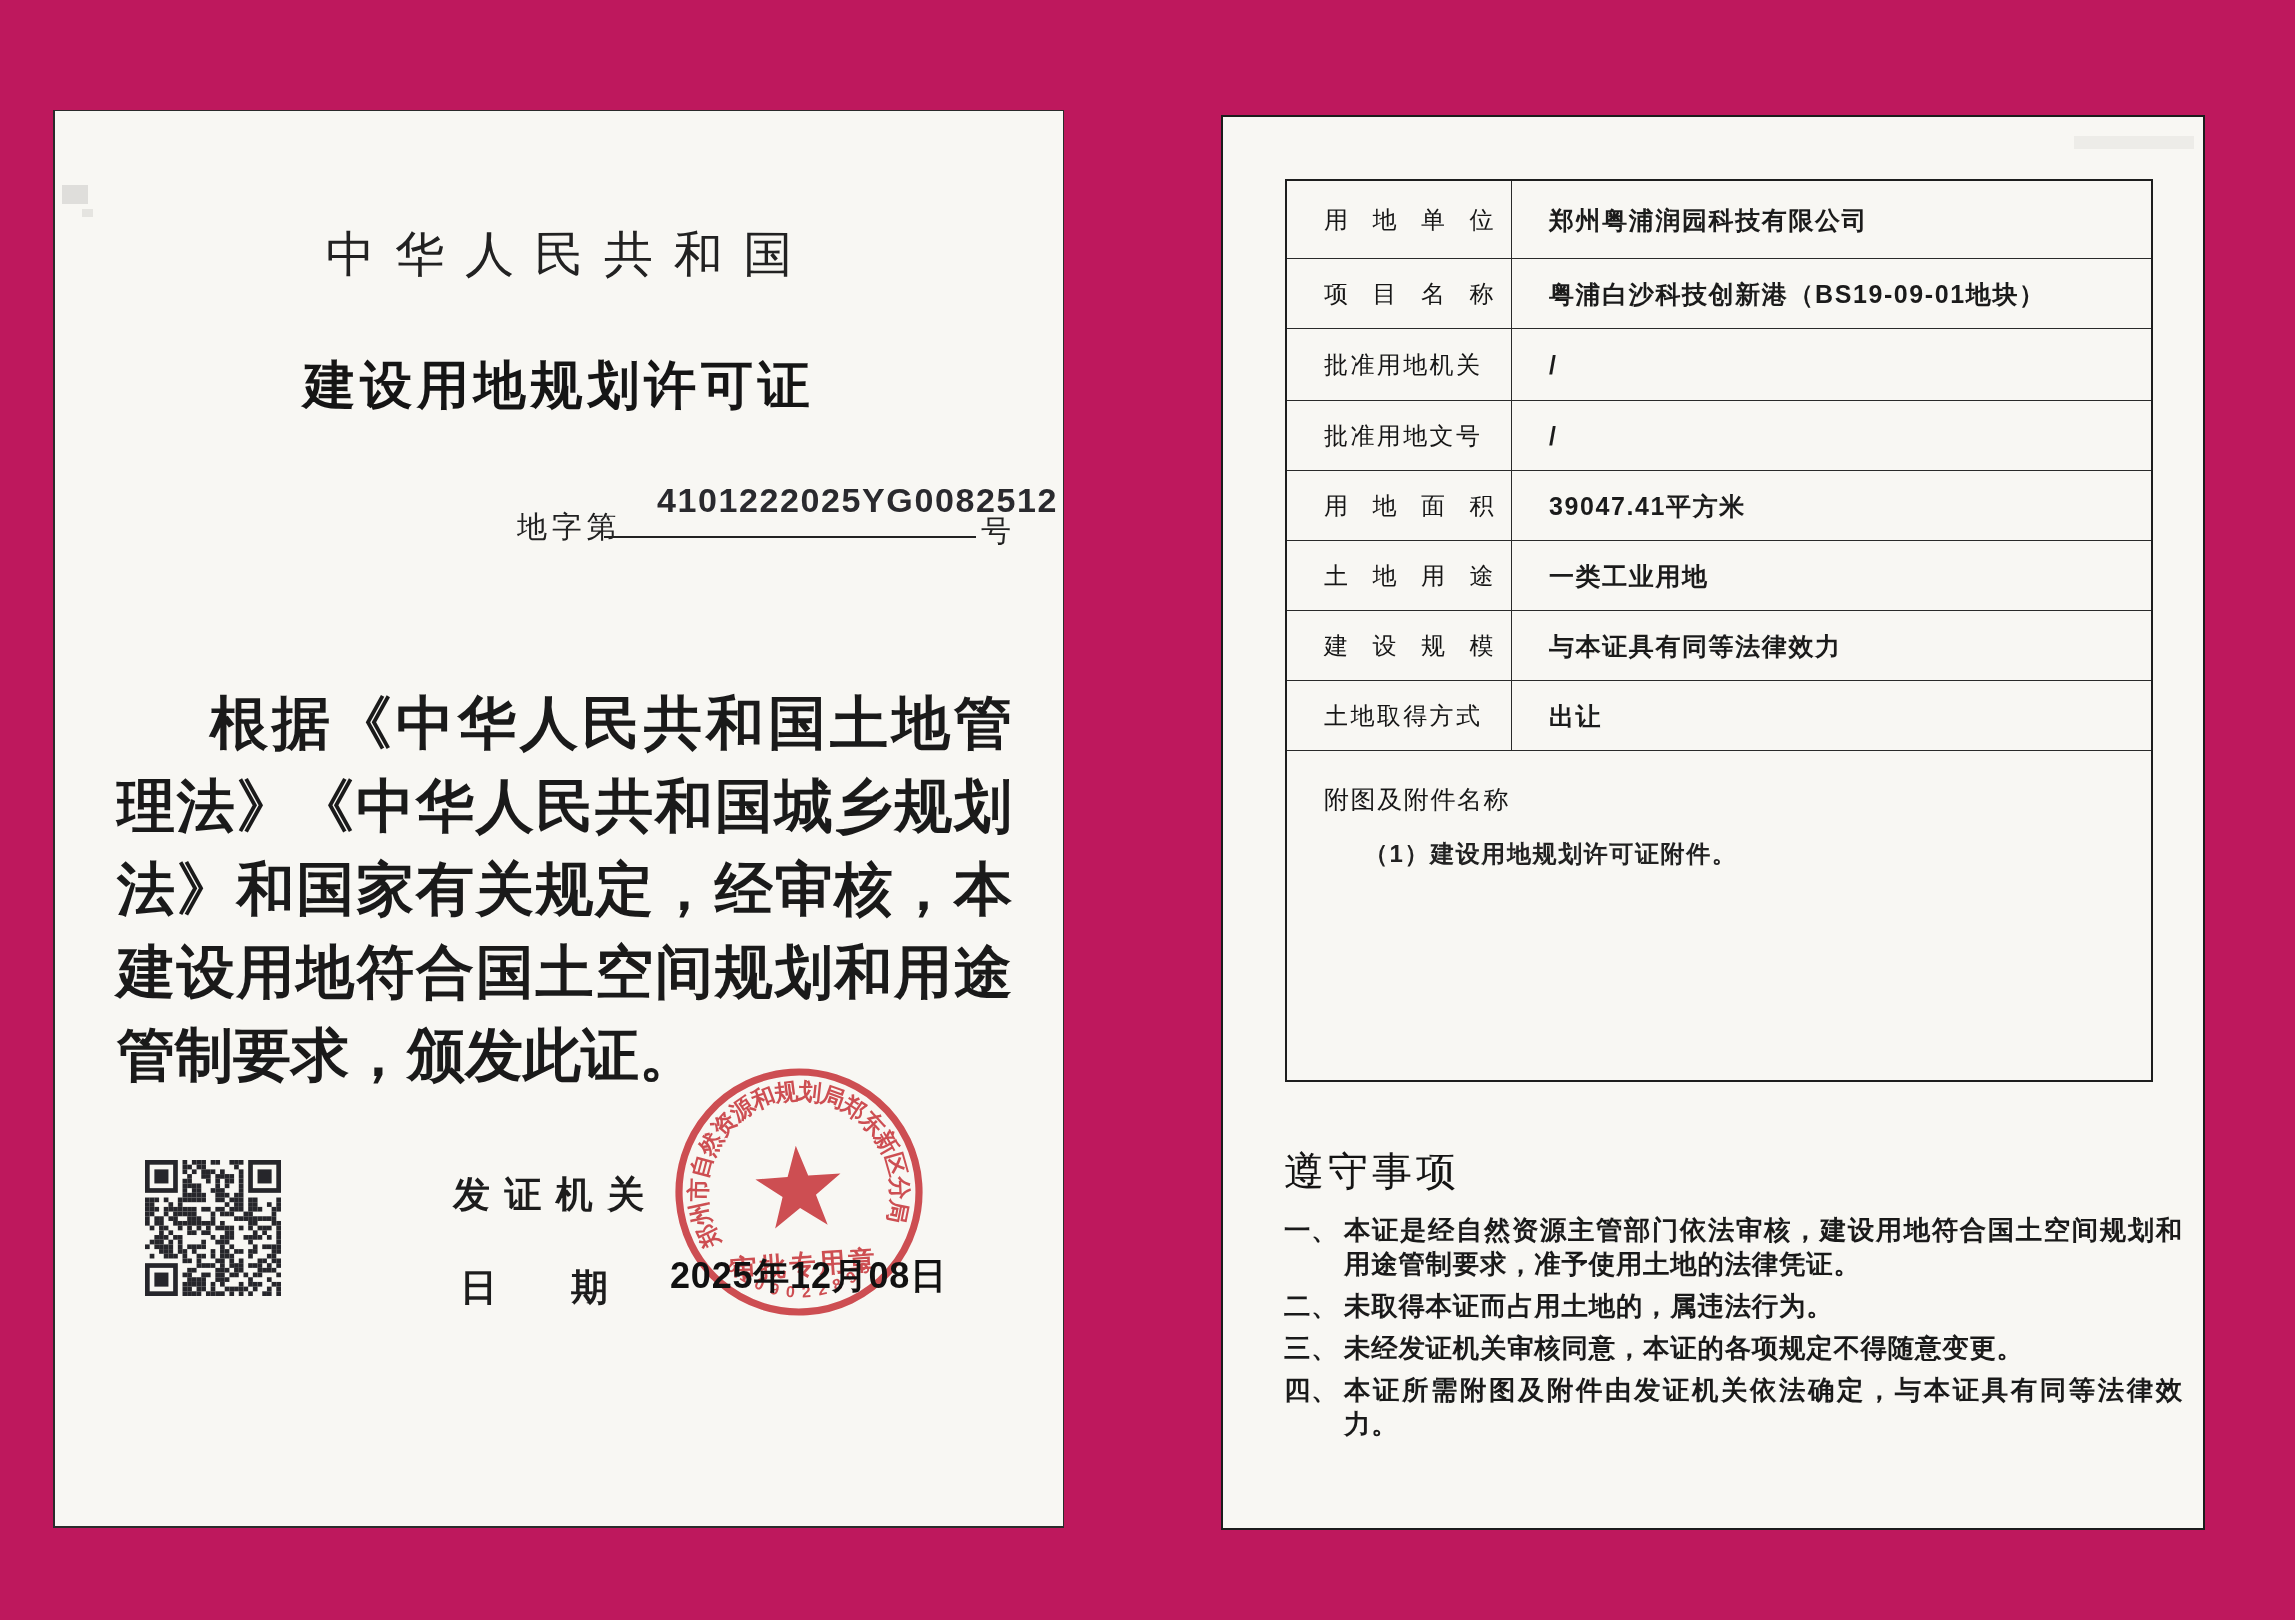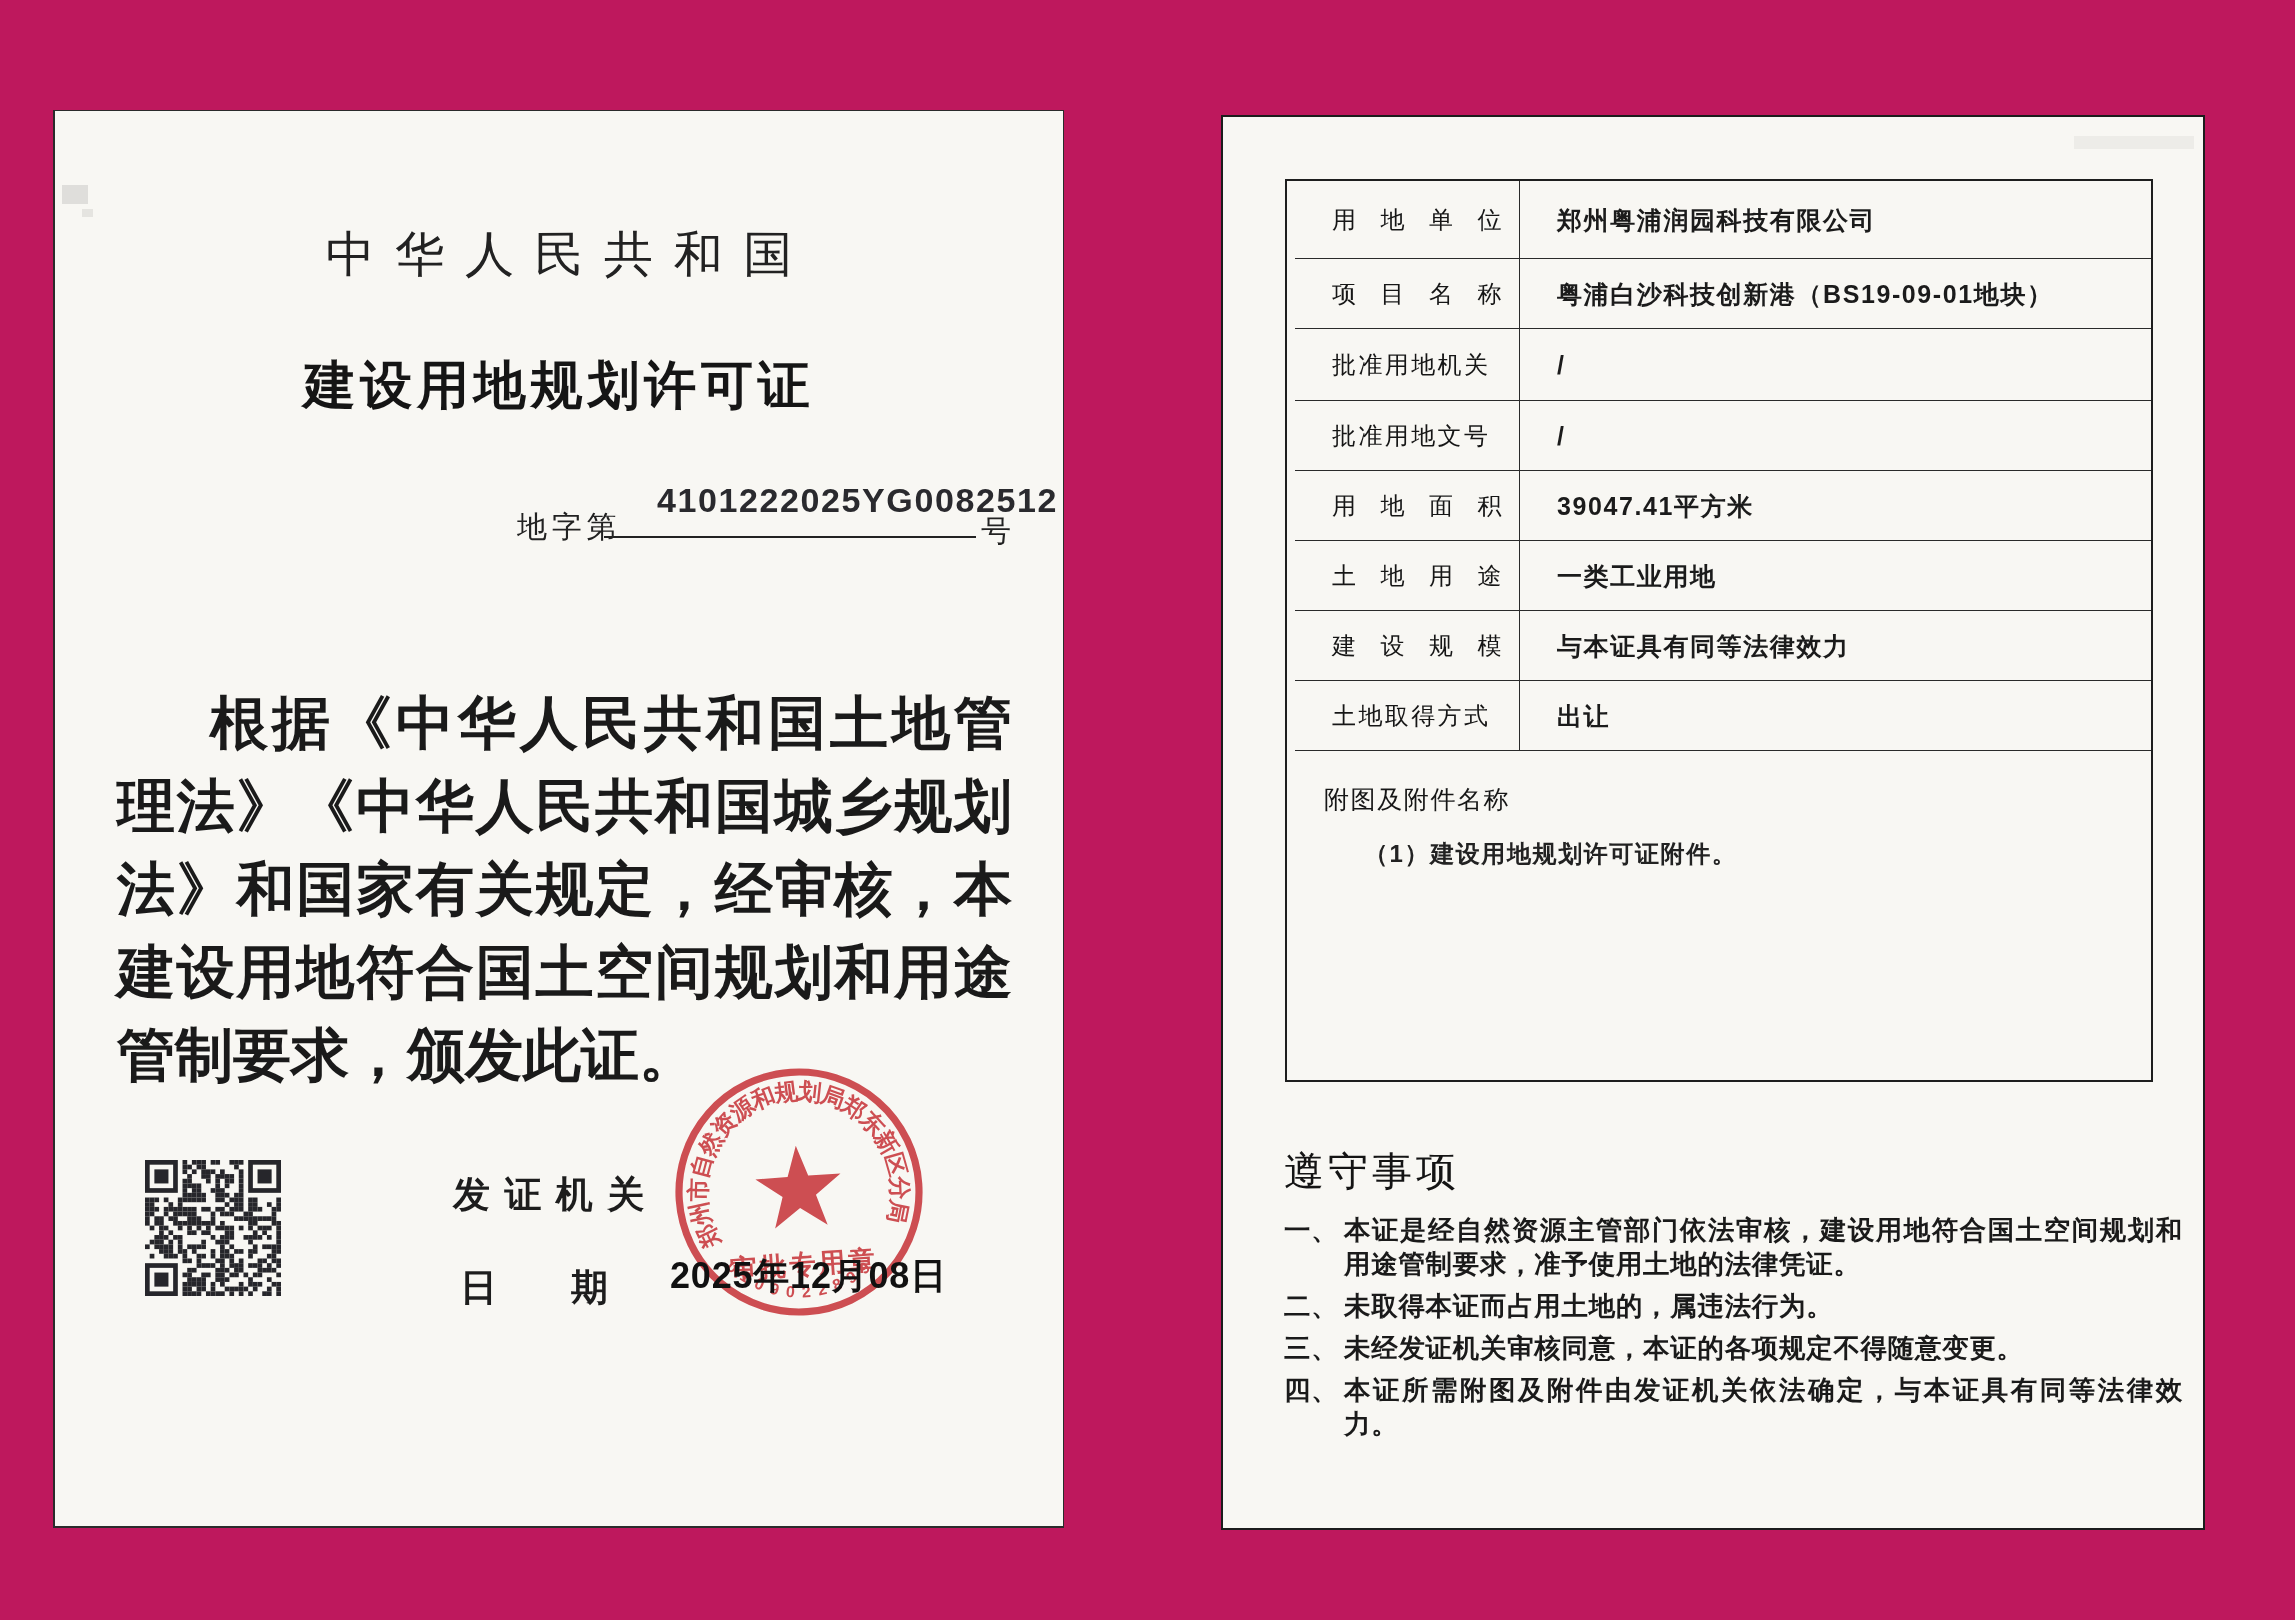--- a/index.html
+++ b/index.html
@@ -32,21 +32,21 @@
   .date-value{position:absolute;left:615px;top:1141px;font-size:36px;font-weight:700;
               letter-spacing:0.8px;color:#111;z-index:5;}
   .stamp{position:absolute;left:616px;top:953px;width:256px;height:256px;
          transform:rotate(-4deg);mix-blend-mode:multiply;opacity:0.9;z-index:4;
          font-family:"Liberation Sans",sans-serif;}
   
   #right-page{left:1221px;top:115px;width:984px;height:1415px;
               border:2.4px solid #1c1c1c;box-sizing:border-box;}
   .info-table{position:absolute;left:62px;top:62px;width:868px;height:903px;
               border:2.4px solid #1e1e1e;box-sizing:border-box;}
-  .t-row{display:flex;border-bottom:1.6px solid #2a2a2a;box-sizing:border-box;margin-left:8px;}
+  .t-row{display:flex;border-bottom:1.6px solid #2a2a2a;box-sizing:border-box;}
   .t-label{width:225px;border-right:1.6px solid #2a2a2a;box-sizing:border-box;
            display:flex;align-items:center;padding-left:37px;
            font-size:24px;font-weight:500;letter-spacing:2.4px;word-spacing:13px;color:#161616;}
   .t-value{flex:1;display:flex;align-items:center;padding:6.4px 16px 6.4px 37px;
            font-size:25px;font-weight:700;letter-spacing:1.6px;line-height:30px;color:#1b1b1b;}
   .attach-cell{position:relative;height:257px;}
   .attach-label{position:absolute;left:37px;top:32px;font-size:25px;font-weight:500;
                 letter-spacing:1.6px;color:#161616;}
   .attach-item{position:absolute;left:77px;top:87px;font-size:24px;font-weight:600;
                letter-spacing:1.6px;color:#222;}

